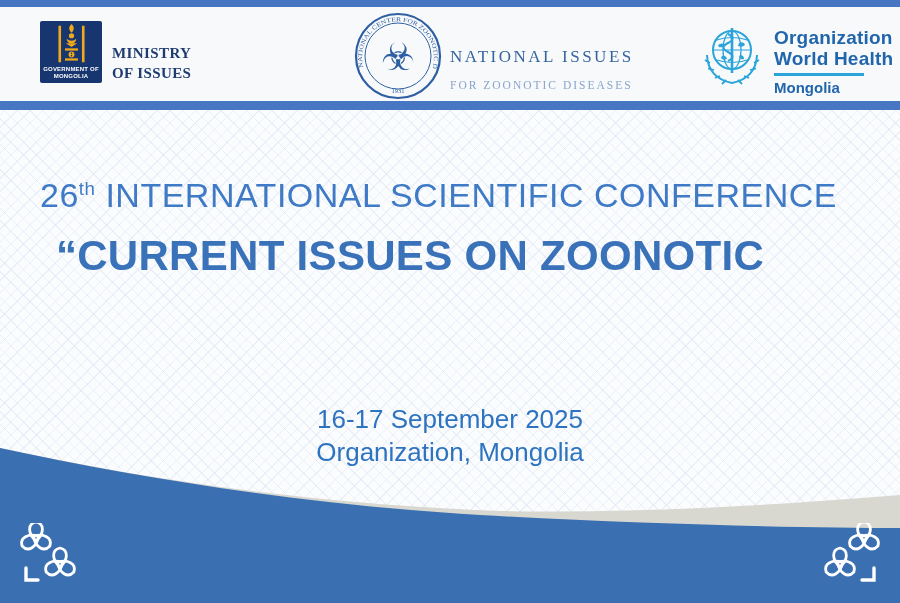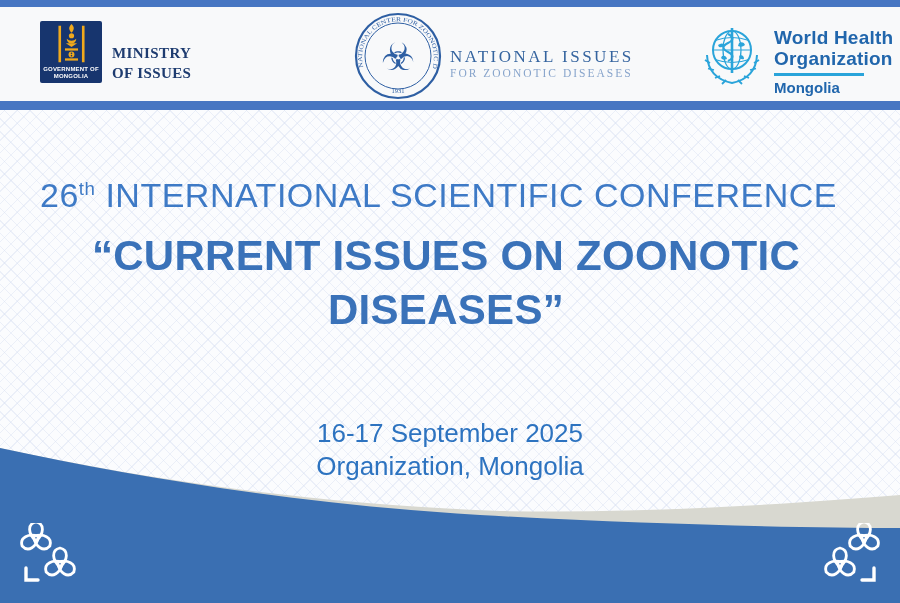--- a/index.html
+++ b/index.html
@@ -33,41 +33,41 @@
   }
   .ministry{
     position:absolute; left:112px; top:43px;
     color:#1e3c70; font-weight:bold; font-size:15px; line-height:20px; letter-spacing:.4px;font-family:Liberation Serif, serif;
   }
 
   
   .seal{ position:absolute; left:353px; top:11px; }
   .nczd{ position:absolute; left:450px; top:47px; font-family:"Liberation Serif", serif; }
   .nczd-line1{ font-size:17px; letter-spacing:2.5px; color:#35649f; }
-  .nczd-line2{ font-size:11.5px; letter-spacing:2px; color:#87a4cb; margin-top:0; }
+  .nczd-line2{ font-size:11.5px; letter-spacing:2px; color:#87a4cb; margin-top:12px; }
 
   
   .who-emblem{ position:absolute; left:698px; top:23px; }
   .who-text{ position:absolute; left:774px; top:27px; }
   .who-name{ color:#2166ac; font-weight:bold; font-size:19px; line-height:21px; letter-spacing:.2px; }
   .who-rule{ width:90px; height:3px; background:#2aa4da; margin:4px 0 3px 0; }
   .who-country{ color:#2166ac; font-weight:bold; font-size:15px; }
 
   
   .conf-line{
     position:absolute; top:176px; left:0; width:877px; text-align:center;
     color:#3e7ac6; font-size:34px; font-weight:normal; letter-spacing:.5px; white-space:nowrap;
   }
   .conf-line sup{ font-size:.55em; vertical-align:super; }
   .title{
     position:absolute; top:229px; left:0; width:820px; text-align:center;
-    color:#3a72b9; font-weight:bold; font-size:42px; line-height:54px; letter-spacing:.3px;margin-left:36px;
+    color:#3a72b9; font-weight:bold; font-size:42px; line-height:54px; letter-spacing:.3px;
   }
   .when-where{
-    position:absolute; top:417px; left:0; width:900px; text-align:center;
+    position:absolute; top:403px; left:0; width:900px; text-align:center;
     color:#2d73c0; font-size:26px; line-height:33px;
   }
 
   
   .wave{ position:absolute; left:0; top:440px; width:900px; height:163px; }
   .ornament{ position:absolute; width:62px; height:62px; }
   .ornament.left{ left:20px; top:523px; }
   .ornament.right{ left:818px; top:523px; transform:scaleX(-1); }
 </style>
 </head>
@@ -136,31 +136,30 @@
       <path d="M12,40 l-5,-3 M16,47 l-6,-1.5 M22,53 l-5,2 M28,57 l-4,4 M56,40 l5,-3 M52,47 l6,-1.5 M46,53 l5,2 M40,57 l4,4" stroke-width="1.8"></path>
     </g>
     <g fill="#2aa4da">
       <path d="M20,22 q4,-3 7,0 q-2,3 -6,2 Z"></path>
       <path d="M41,20 q5,-2 6,2 q-3,3 -7,1 Z"></path>
       <path d="M24,33 q4,-1 5,3 q-4,2 -6,-1 Z"></path>
       <path d="M42,32 q4,0 4,4 q-4,1 -5,-2 Z"></path>
     </g>
   </svg>
   <div class="who-text">
+    <div class="who-name">Organization</div>
     <div class="who-name">World Health</div>
-    <div class="who-name">Organization</div>
     <div class="who-rule"></div>
     <div class="who-country">Mongolia</div>
   </div>
 
   <h2 class="conf-line"><span>26</span><sup>th</sup><span> INTERNATIONAL SCIENTIFIC CONFERENCE</span></h2>
 
   <h1 class="title">
     <div>“CURRENT ISSUES ON ZOONOTIC</div>
-    <div>DISEASES”</div>
   </h1>
 
   <div class="when-where">
     <div>16-17 September 2025</div>
     <div>Organization, Mongolia</div>
   </div>
 
   <svg class="wave" viewBox="0 0 900 163" preserveAspectRatio="none">
     <path d="M0,8 C140,38 300,63 500,71 C640,74 790,64 900,55 L900,163 L0,163 Z" fill="#d8d8d0"></path>
     <path d="M0,8 C140,38 300,64 480,75 C640,84 800,88 900,88 L900,163 L0,163 Z" fill="#3a6fb2"></path>

